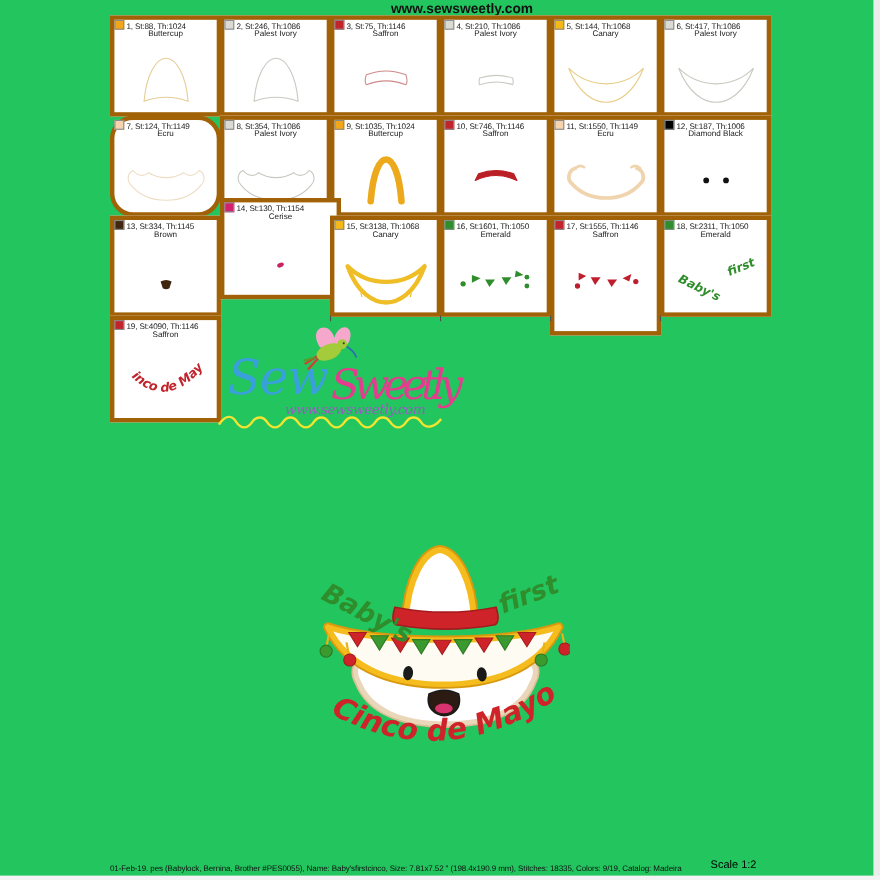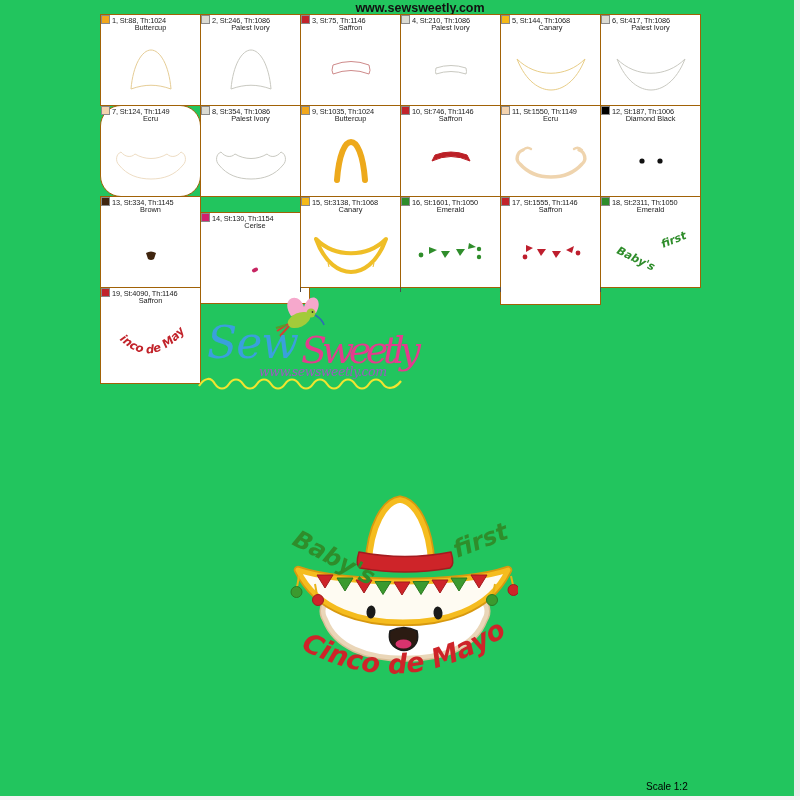--- a/index.html
+++ b/index.html
@@ -1,20 +1,20 @@
 <!DOCTYPE html>
 <html><head>
 <meta charset="utf-8">
 <style>
   html,body{margin:0;padding:0;background:#fff;}
   #page{position:relative;width:800px;height:800px;background:#22c55e;overflow:hidden;
         font-family:"Liberation Sans",sans-serif;}
   .site-header{position:absolute;top:1px;left:40px;width:760px;text-align:center;
                font-size:12.5px;font-weight:bold;color:#111;}
-  .cell{position:absolute;border:1px solid #a16207;box-sizing:border-box;background:#fff;}
+  .cell{position:absolute;border:4px solid #a16207;box-sizing:border-box;background:#fff;}
   .swatch{position:absolute;left:0;top:0;width:9px;height:9px;border:1px solid #8a8a8a;box-sizing:border-box;}
   .lbl{position:absolute;left:11px;top:0.5px;font-size:7.4px;letter-spacing:-0.15px;color:#1a1a1a;white-space:nowrap;}
   .cname{position:absolute;left:0;top:8px;width:100%;text-align:center;font-size:7.4px;color:#1a1a1a;}
   .prev{position:absolute;left:50%;transform:translateX(-50%);top:24px;}
   .prev19{top:14px;}
   .stub{position:absolute;width:1px;height:5px;background:#4d4d4d;top:287px;}
   #logo{position:absolute;left:195px;top:292px;}
   #design{position:absolute;left:283px;top:488px;}
   .footer-info{position:absolute;left:100px;top:785px;font-size:7.3px;letter-spacing:-0.1px;
                color:#111;white-space:nowrap;}
@@ -131,21 +131,21 @@
           </svg></div>
       </div>
       <div class="cell" style="left: 100px; top: 196px; width: 101px; height: 92px;">
         <div class="swatch" style="background:#40250F"></div>
         <div class="lbl">13, St:334, Th:1145</div>
         <div class="cname">Brown</div>
         <div class="prev "><svg width="90" height="60" viewBox="0 0 90 60">
             <path d="M40,32 q5,-3 10,0 l-2,6 q-3,2 -6,0 Z" fill="#40250F"></path>
           </svg></div>
       </div>
-      <div class="cell" style="left: 200px; top: 212px; width: 110px; height: 92px;">
+      <div class="cell" style="left: 200px; top: 180px; width: 110px; height: 92px;">
         <div class="swatch" style="background:#D2206D"></div>
         <div class="lbl">14, St:130, Th:1154</div>
         <div class="cname">Cerise</div>
         <div class="prev "><svg width="90" height="60" viewBox="0 0 90 60">
             <ellipse cx="45" cy="33" rx="3.2" ry="2" fill="#C72562" transform="rotate(-25 45 33)"></ellipse>
           </svg></div>
       </div>
       <div class="cell" style="left: 300px; top: 196px; width: 101px; height: 92px;">
         <div class="swatch" style="background:#F5B917"></div>
         <div class="lbl">15, St:3138, Th:1068</div>
@@ -279,17 +279,18 @@
       <ellipse cx="120.5" cy="156" rx="8" ry="4.5" fill="#D8336E"></ellipse>
     </g>
 
     <text transform="translate(8,56) rotate(28)" font-family="'DejaVu Sans',sans-serif" font-weight="bold" font-style="italic" font-size="24" fill="#2F8D2B">Baby's</text>
     <text transform="translate(174,70) rotate(-21)" font-family="'DejaVu Sans',sans-serif" font-weight="bold" font-style="italic" font-size="24" fill="#2F8D2B">first</text>
     <text font-family="'DejaVu Sans',sans-serif" font-weight="bold" font-style="italic" font-size="27" fill="#CE2429" text-anchor="middle">
       <textPath href="#cincoArc" startOffset="50%">Cinco de Mayo</textPath>
     </text>
   </svg>
 
+  <div class="footer-info">01-Feb-19. pes (Babylock, Bernina, Brother #PES0055), Name: Baby'sfirstcinco, Size: 7.81x7.52 " (198.4x190.9 mm), Stitches: 18335, Colors: 9/19, Catalog: Madeira</div>
   <div class="footer-scale">Scale 1:2</div>
 
   <div class="page-edge-r"></div>
   <div class="page-edge-b"></div>
 </div>
 
 </body></html>

